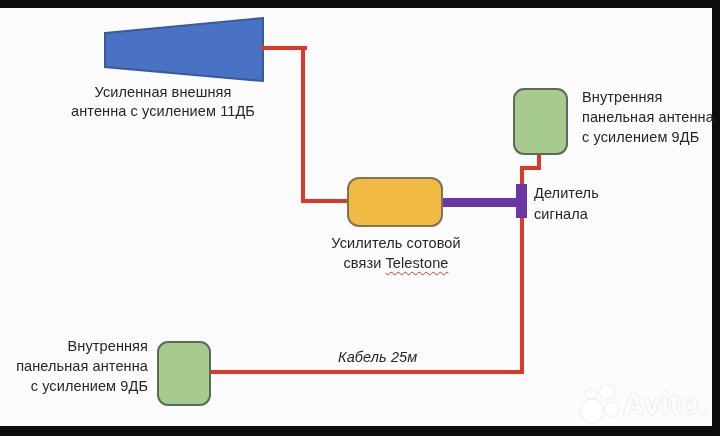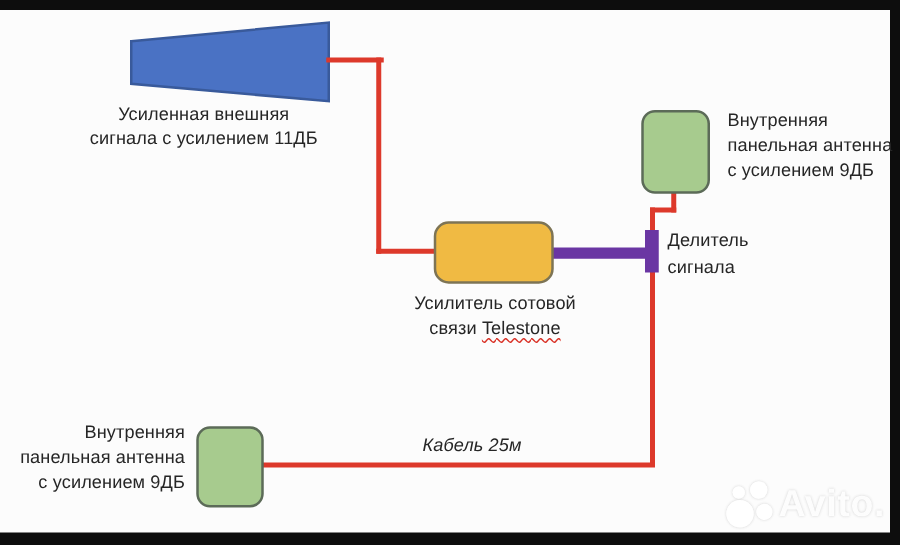--- a/index.html
+++ b/index.html
@@ -96,21 +96,21 @@
 
   <div class="connector" style="left:442px;top:198px;width:77px;height:9px;"></div>
   <div class="connector" style="left:516px;top:184px;width:11px;height:34px;"></div>
 
   <div class="box amp-box"></div>
   <div class="box panel-box panel-top"></div>
   <div class="box panel-box panel-bottom"></div>
 
   <div class="label lbl-ext">
     <div>Усиленная внешняя</div>
-    <div>сигнала с усилением 11ДБ</div>
+    <div>антенна с усилением 11ДБ</div>
   </div>
 
 
   <div class="label lbl-div">
     <div>Делитель</div>
     <div>сигнала</div>
   </div>
 
   <div class="label lbl-amp">
     <div>Усилитель сотовой</div>

